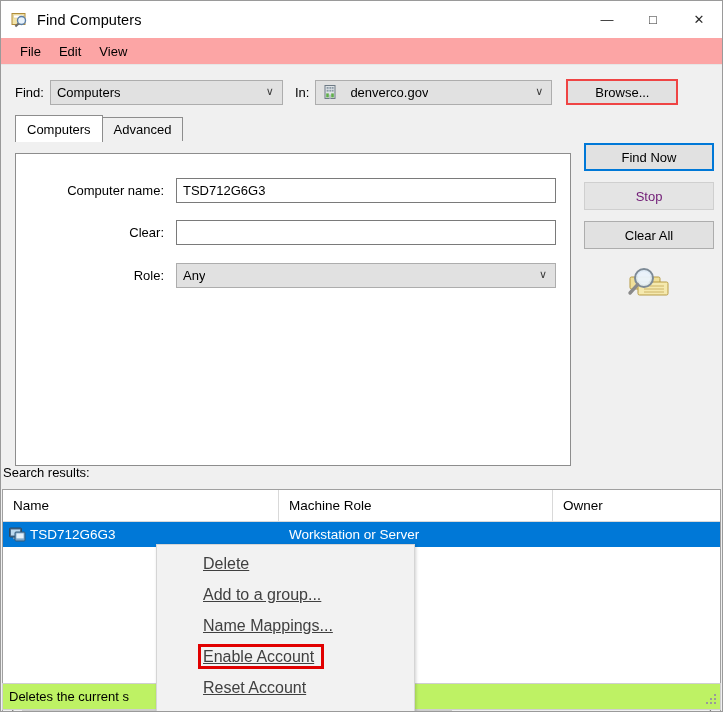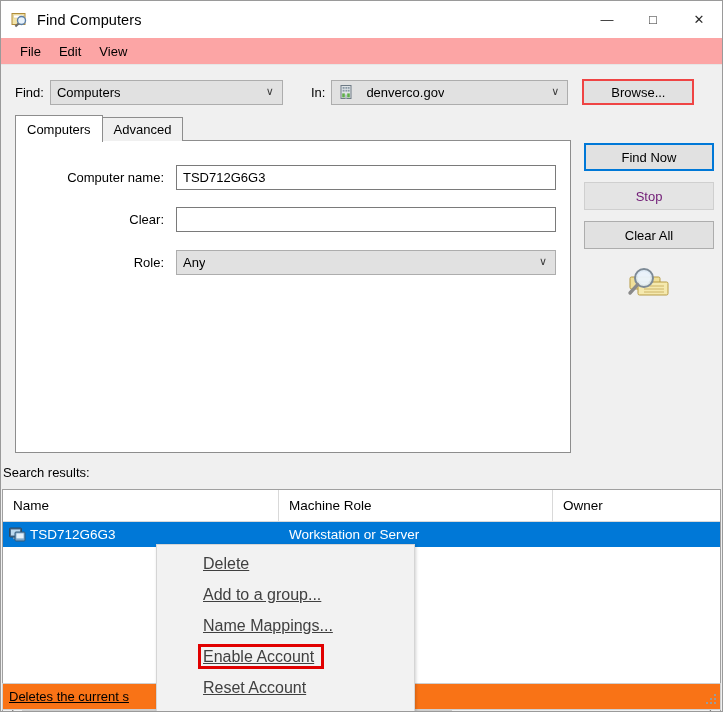--- a/index.html
+++ b/index.html
@@ -91,21 +91,21 @@
   .findrow {
     position: absolute;
     left: 0; top: 12px;
     width: 723px;
     height: 30px;
     display: flex;
     align-items: center;
   }
   .lbl { font-size: 13px; color: #000; }
   .find-label { margin-left: 14px; margin-right: 6px; }
-  .in-label { margin-left: 28px; margin-right: 6px; }
+  .in-label { margin-left: 12px; margin-right: 6px; }
 
   .combo {
     position: relative;
     height: 25px;
     background: #e1e1e1;
     border: 1px solid #adadad;
     display: flex;
     align-items: center;
     box-sizing: border-box;
     font-size: 13px;
@@ -164,21 +164,21 @@
   .tab.active {
     background: #ffffff;
     height: 27px;
     margin-bottom: -1px;
     border-color: #8d8d8d;
     z-index: 4;
   }
 
   .tabpanel {
     position: absolute;
-    left: 14px; top: 75px;
+    left: 14px; top: 88px;
     width: 556px;
     height: 313px;
     background: #ffffff;
     border: 1px solid #8d8d8d;
     box-sizing: border-box;
   }
 
   .field-row {
     position: absolute;
     left: 0;
@@ -326,29 +326,28 @@
     background: #cdcdcd;
   }
 
   
   .statusbar {
     position: absolute;
     left: 1px;
     bottom: 1px;
     width: 719px;
     height: 27px;
-    background: #f97316;
+    background: #bef264;
     border: 1px solid #cfcfcf;
     box-sizing: border-box;
     display: flex;
     align-items: center;
     padding-left: 6px;
     font-size: 13px;
     color: #000;
-    text-decoration: underline;
   }
   .grip {
     position: absolute;
     right: 3px;
     bottom: 3px;
     width: 12px;
     height: 12px;
   }
   .grip i {
     position: absolute;

